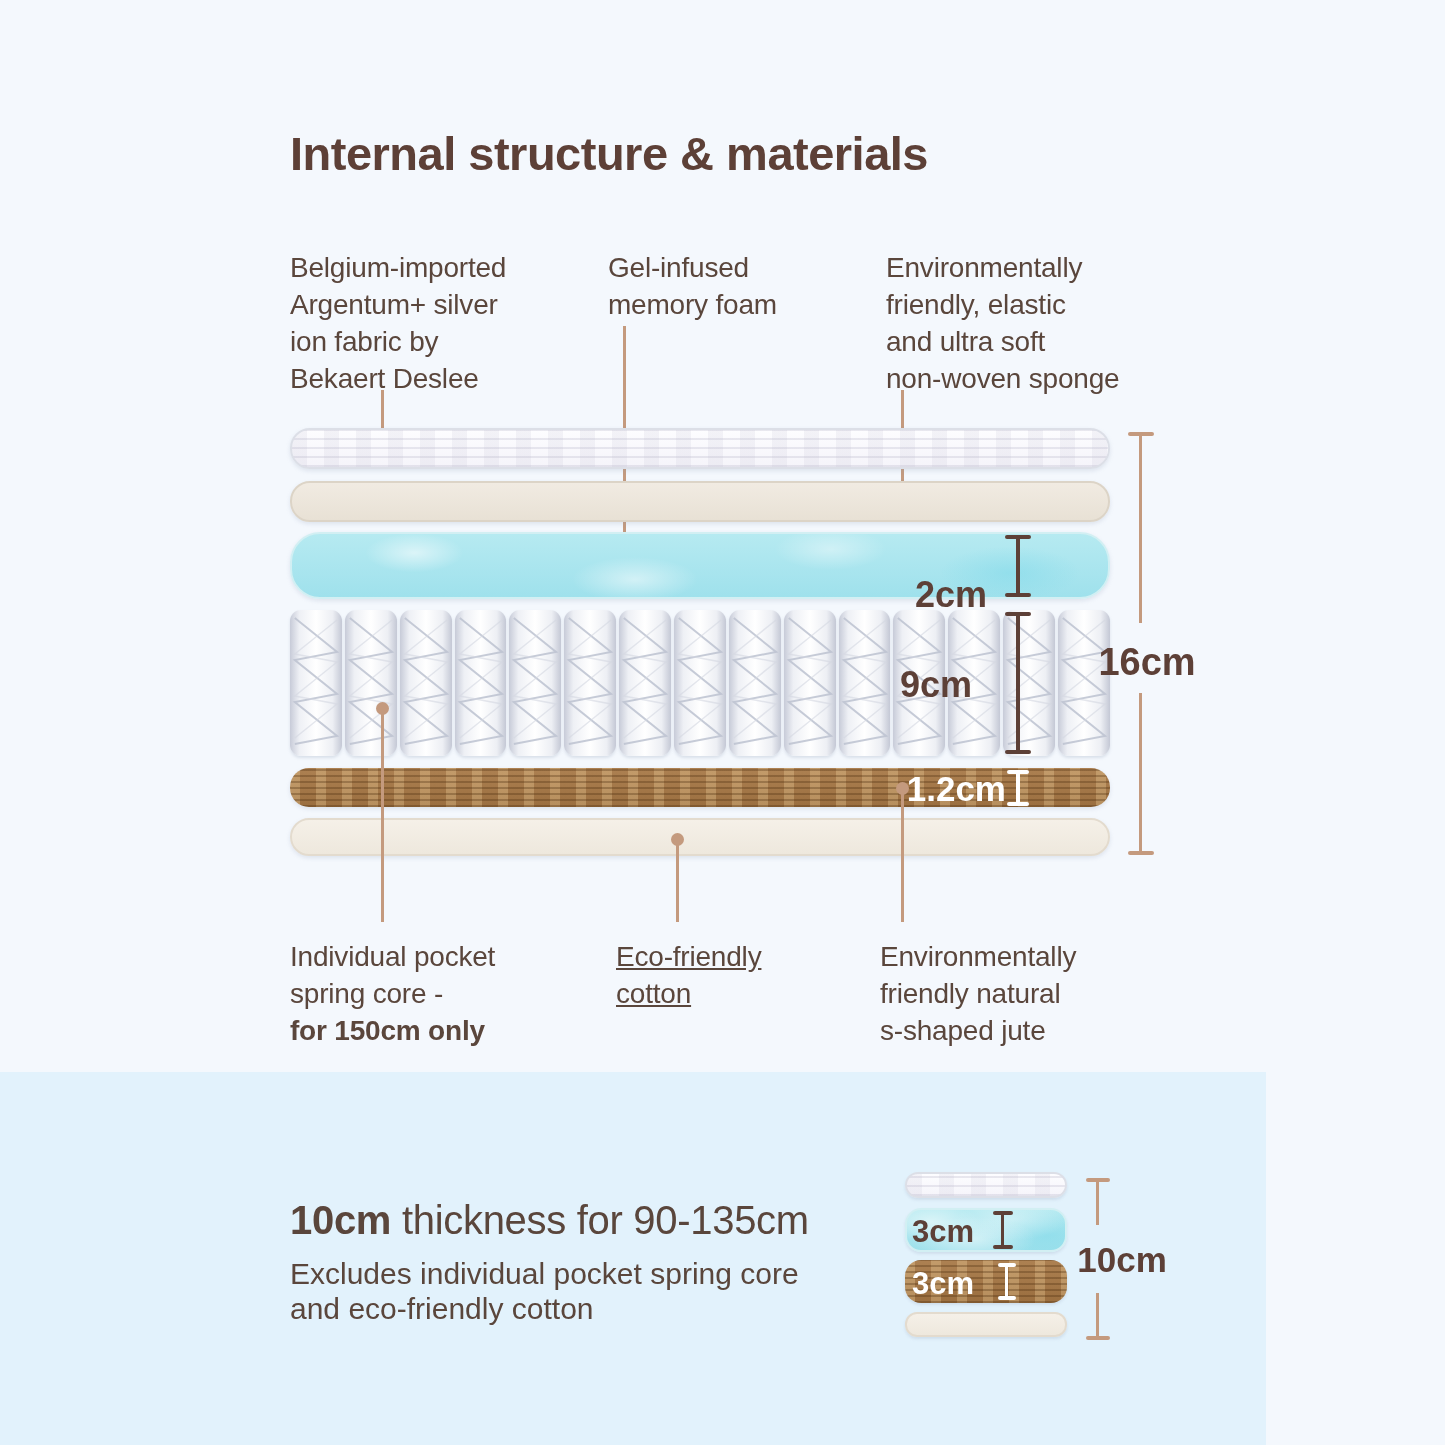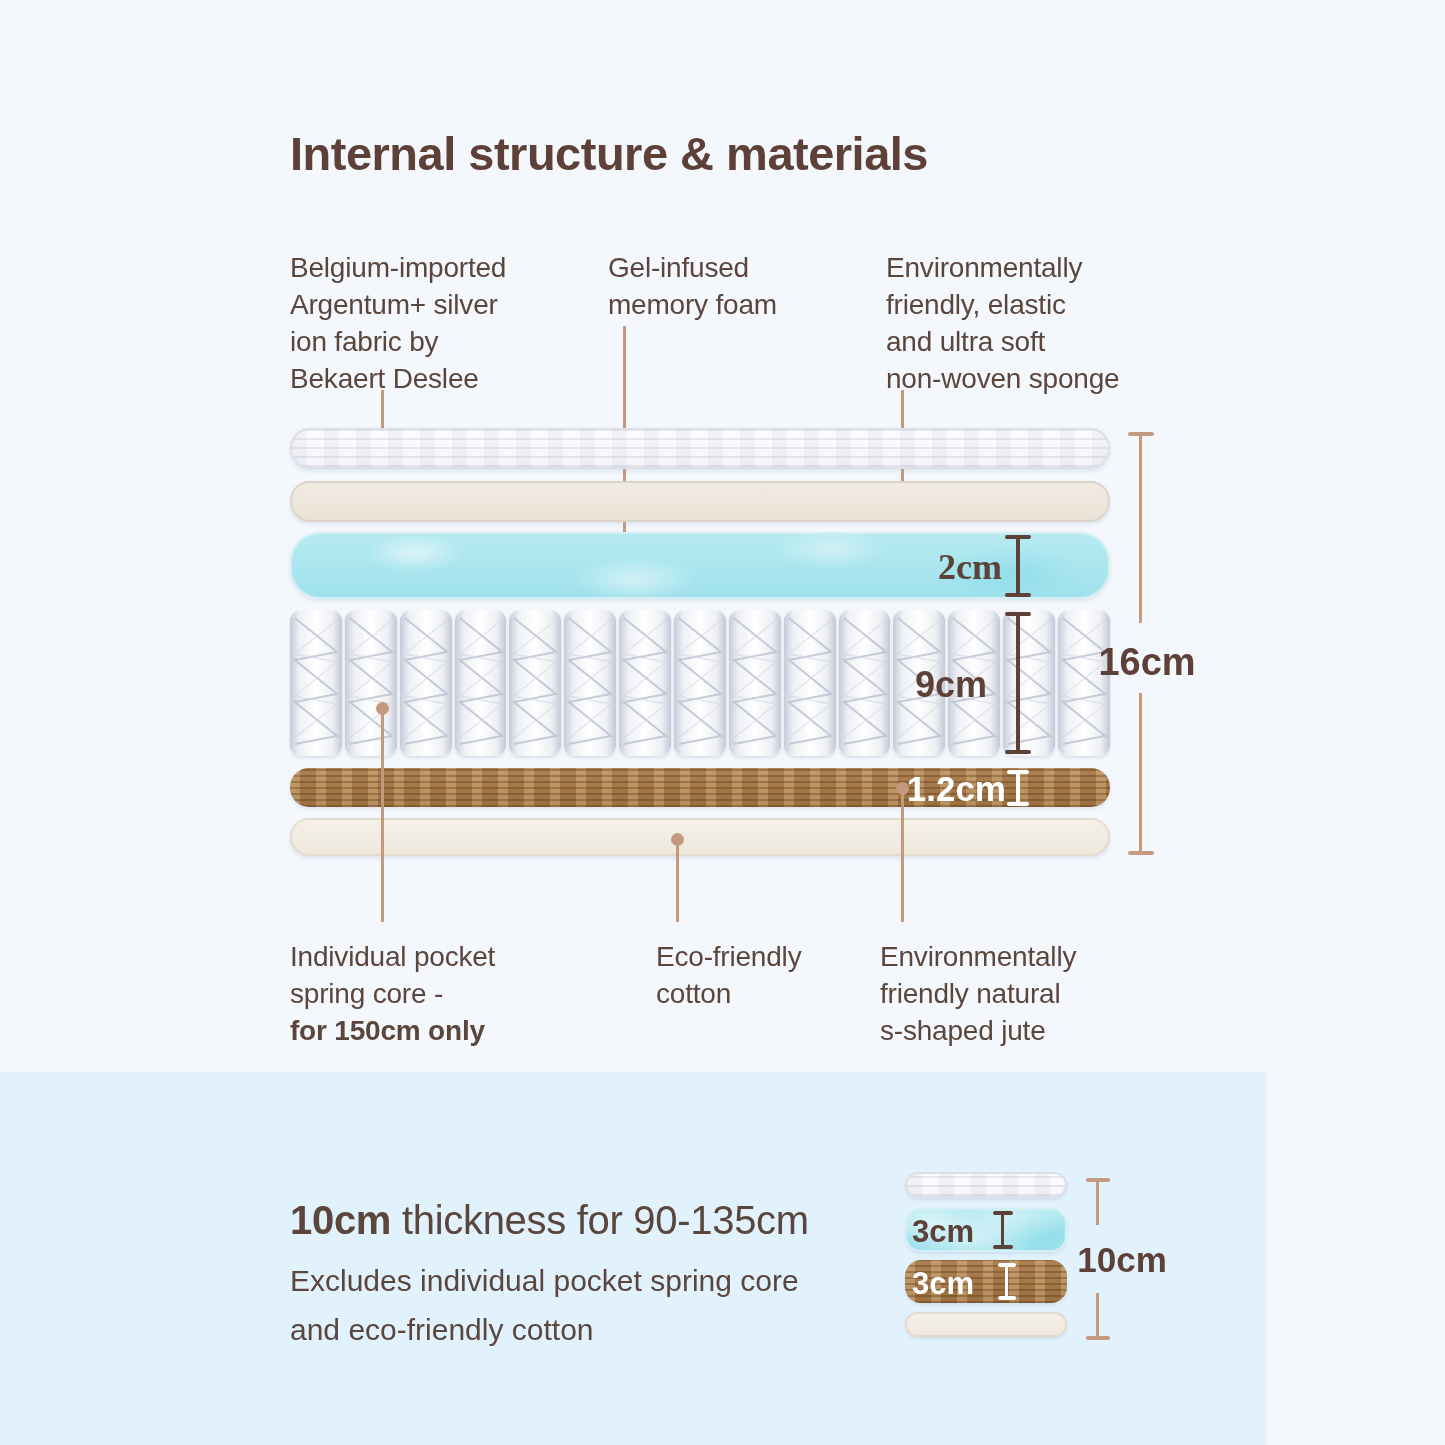--- a/index.html
+++ b/index.html
@@ -70,21 +70,21 @@
   .spring{
     flex:1;border-radius:11px;position:relative;overflow:hidden;
     background:linear-gradient(90deg,#c7cbd8 0%,#eef0f5 18%,#ffffff 50%,#edeff4 82%,#c4c8d5 100%);
     box-shadow:0 2px 3px rgba(140,155,180,0.25);
   }
   .spring svg{position:absolute;inset:0;width:100%;height:100%;}
 
   
   .footer-heading{position:absolute;left:290px;top:1198px;font-size:40px;color:#5A463C;letter-spacing:-0.3px;}
   .footer-heading .bold{font-weight:bold;}
-  .footer-sub{position:absolute;left:290px;top:1256px;font-size:30px;line-height:49px;color:#5A463C;white-space:pre-line;}
+  .footer-sub{position:absolute;left:290px;top:1256px;font-size:30px;line-height:35px;color:#5A463C;white-space:pre-line;}
 
   .slayer{position:absolute;left:905px;width:162px;box-shadow:0 2px 3px rgba(140,155,180,0.22);}
 </style>
 </head>
 <body>
 
 <div class="canvas">
   <div class="footer-bg"></div>
 
   <div class="page-title">Internal structure &amp; materials</div>
@@ -200,24 +200,24 @@
       <div class="spring">
         <svg viewBox="0 0 54 146" preserveAspectRatio="none">
           <polyline points="5,8 49,42 5,50 49,84 5,92 49,126 5,134" fill="none" stroke="#bcc2d0" stroke-width="2" opacity="0.85"></polyline>
           <polyline points="49,10 5,44 49,52 5,86 49,94 5,128" fill="none" stroke="#d3d7e1" stroke-width="1.5" opacity="0.6"></polyline>
         </svg>
       </div>
     </div>
   <div class="layer jutex" style="top:768px;height:39px;border-radius:19px;"></div>
   <div class="layer cottonx" style="top:818px;height:38px;border-radius:19px;"></div>
 
-  <div class="dim-text" style="left:900px;top:546px;width:102px;text-align:right;font-size:36px;font-family:Liberation Serif, serif;">2cm</div>
+  <div class="dim-text" style="left:900px;top:574px;width:102px;text-align:center;font-size:36px;">2cm</div>
   <div class="capline cap-top cap-bottom" style="left:1016px;top:535px;height:62px;"></div>
 
-  <div class="dim-text" style="left:900px;top:664px;width:102px;text-align:center;font-size:36px;">9cm</div>
+  <div class="dim-text" style="left:900px;top:664px;width:102px;text-align:left;font-size:36px;">9cm</div>
   <div class="capline cap-top cap-bottom" style="left:1016px;top:612px;height:142px;"></div>
 
   <div class="dim-text white" style="left:896px;top:769px;width:110px;text-align:right;font-size:35px;">1.2cm</div>
   <div class="capline white cap-top cap-bottom" style="left:1016px;top:770px;height:36px;--cap:22px;"></div>
 
   <div class="capline tan cap-top" style="left:1139px;top:432px;height:191px;"></div>
   <div class="capline tan cap-bottom" style="left:1139px;top:693px;height:162px;"></div>
   <div class="dim-text" style="left:1097px;top:641px;width:100px;text-align:center;font-size:38px;">16cm</div>
 
   <div class="dot" style="left:376px;top:702px;"></div>
@@ -225,21 +225,21 @@
 
   <div class="dot" style="left:671px;top:833px;"></div>
   <div class="vline" style="left:676px;top:839px;height:83px;"></div>
 
   <div class="dot" style="left:896px;top:782px;"></div>
   <div class="vline" style="left:901px;top:788px;height:134px;"></div>
 
   <div class="note" style="left:290px;top:938px;"><span>Individual pocket
 spring core -</span>
 <span class="bold">for 150cm only</span></div>
-  <div class="note" style="left:656px;top:938px;">Eco-friendly
+  <div class="note" style="left:616px;top:938px;text-decoration:underline;">Eco-friendly
 cotton</div>
   <div class="note" style="left:880px;top:938px;">Environmentally
 friendly natural
 s-shaped jute</div>
 
   <div class="footer-heading"><span class="bold">10cm</span><span> thickness for 90-135cm</span></div>
   <div class="footer-sub">Excludes individual pocket spring core
 and eco-friendly cotton</div>
 
   <div class="slayer quilted" style="top:1172px;height:26px;border-radius:13px;"></div>

